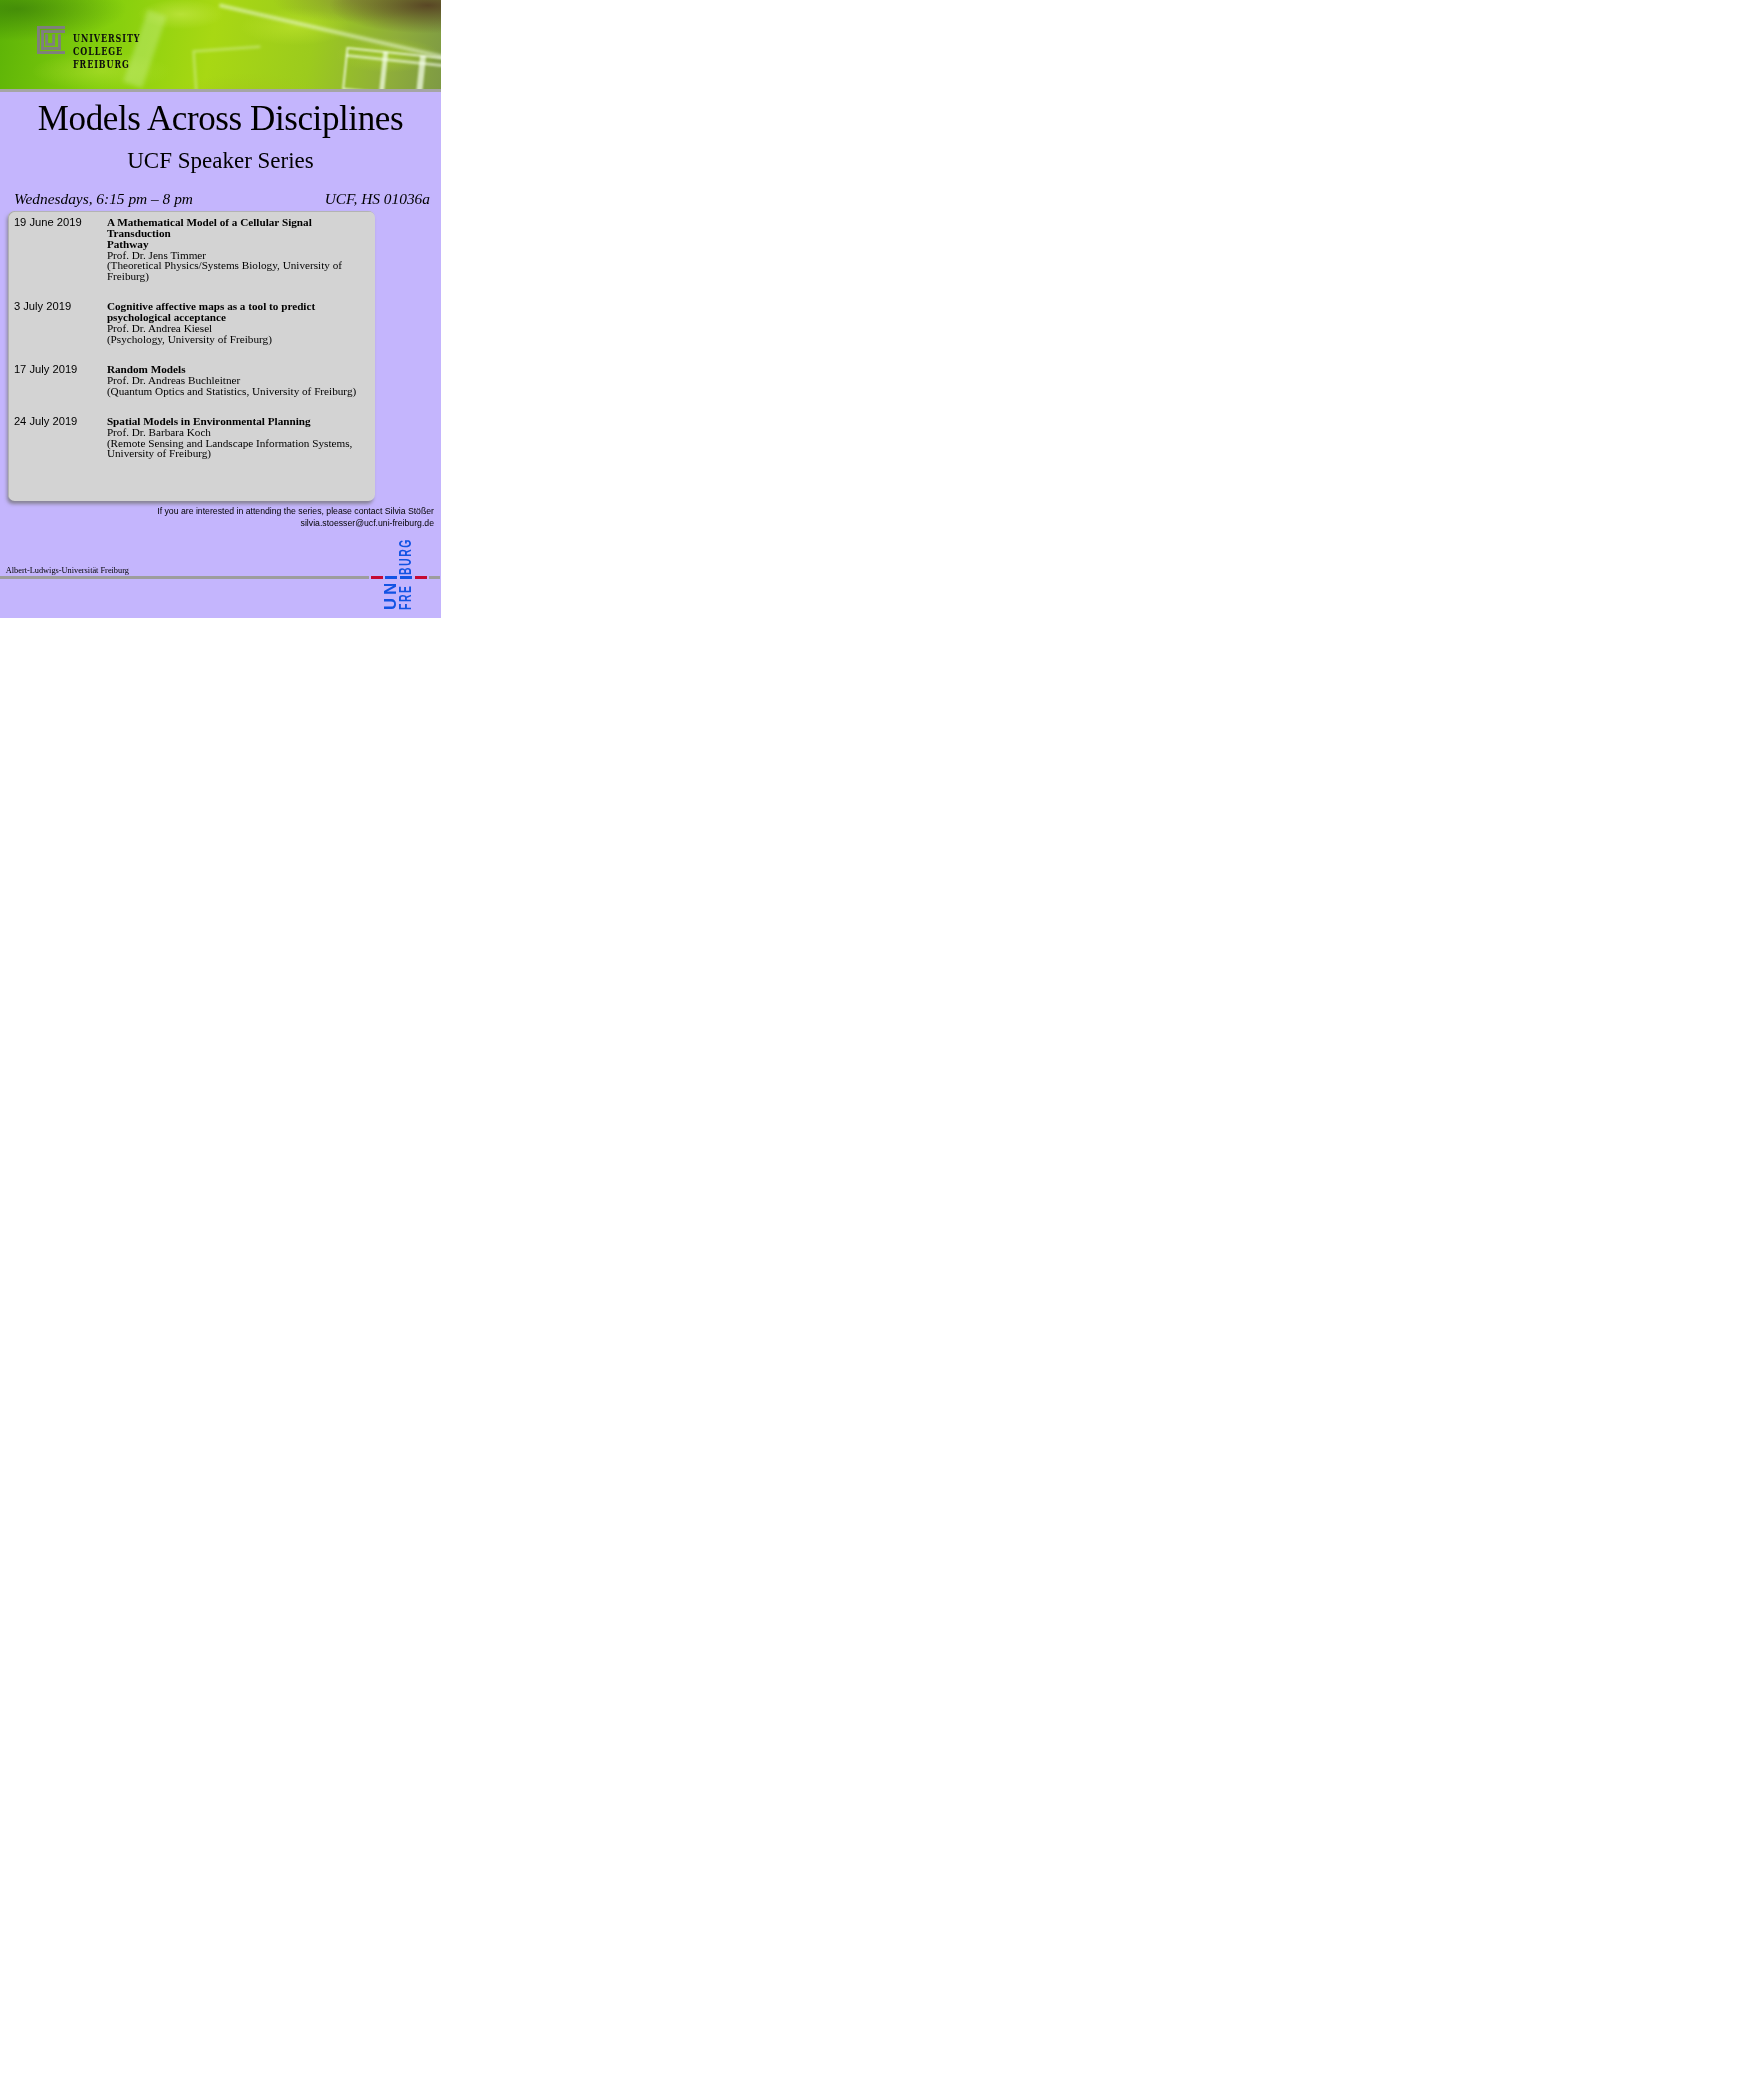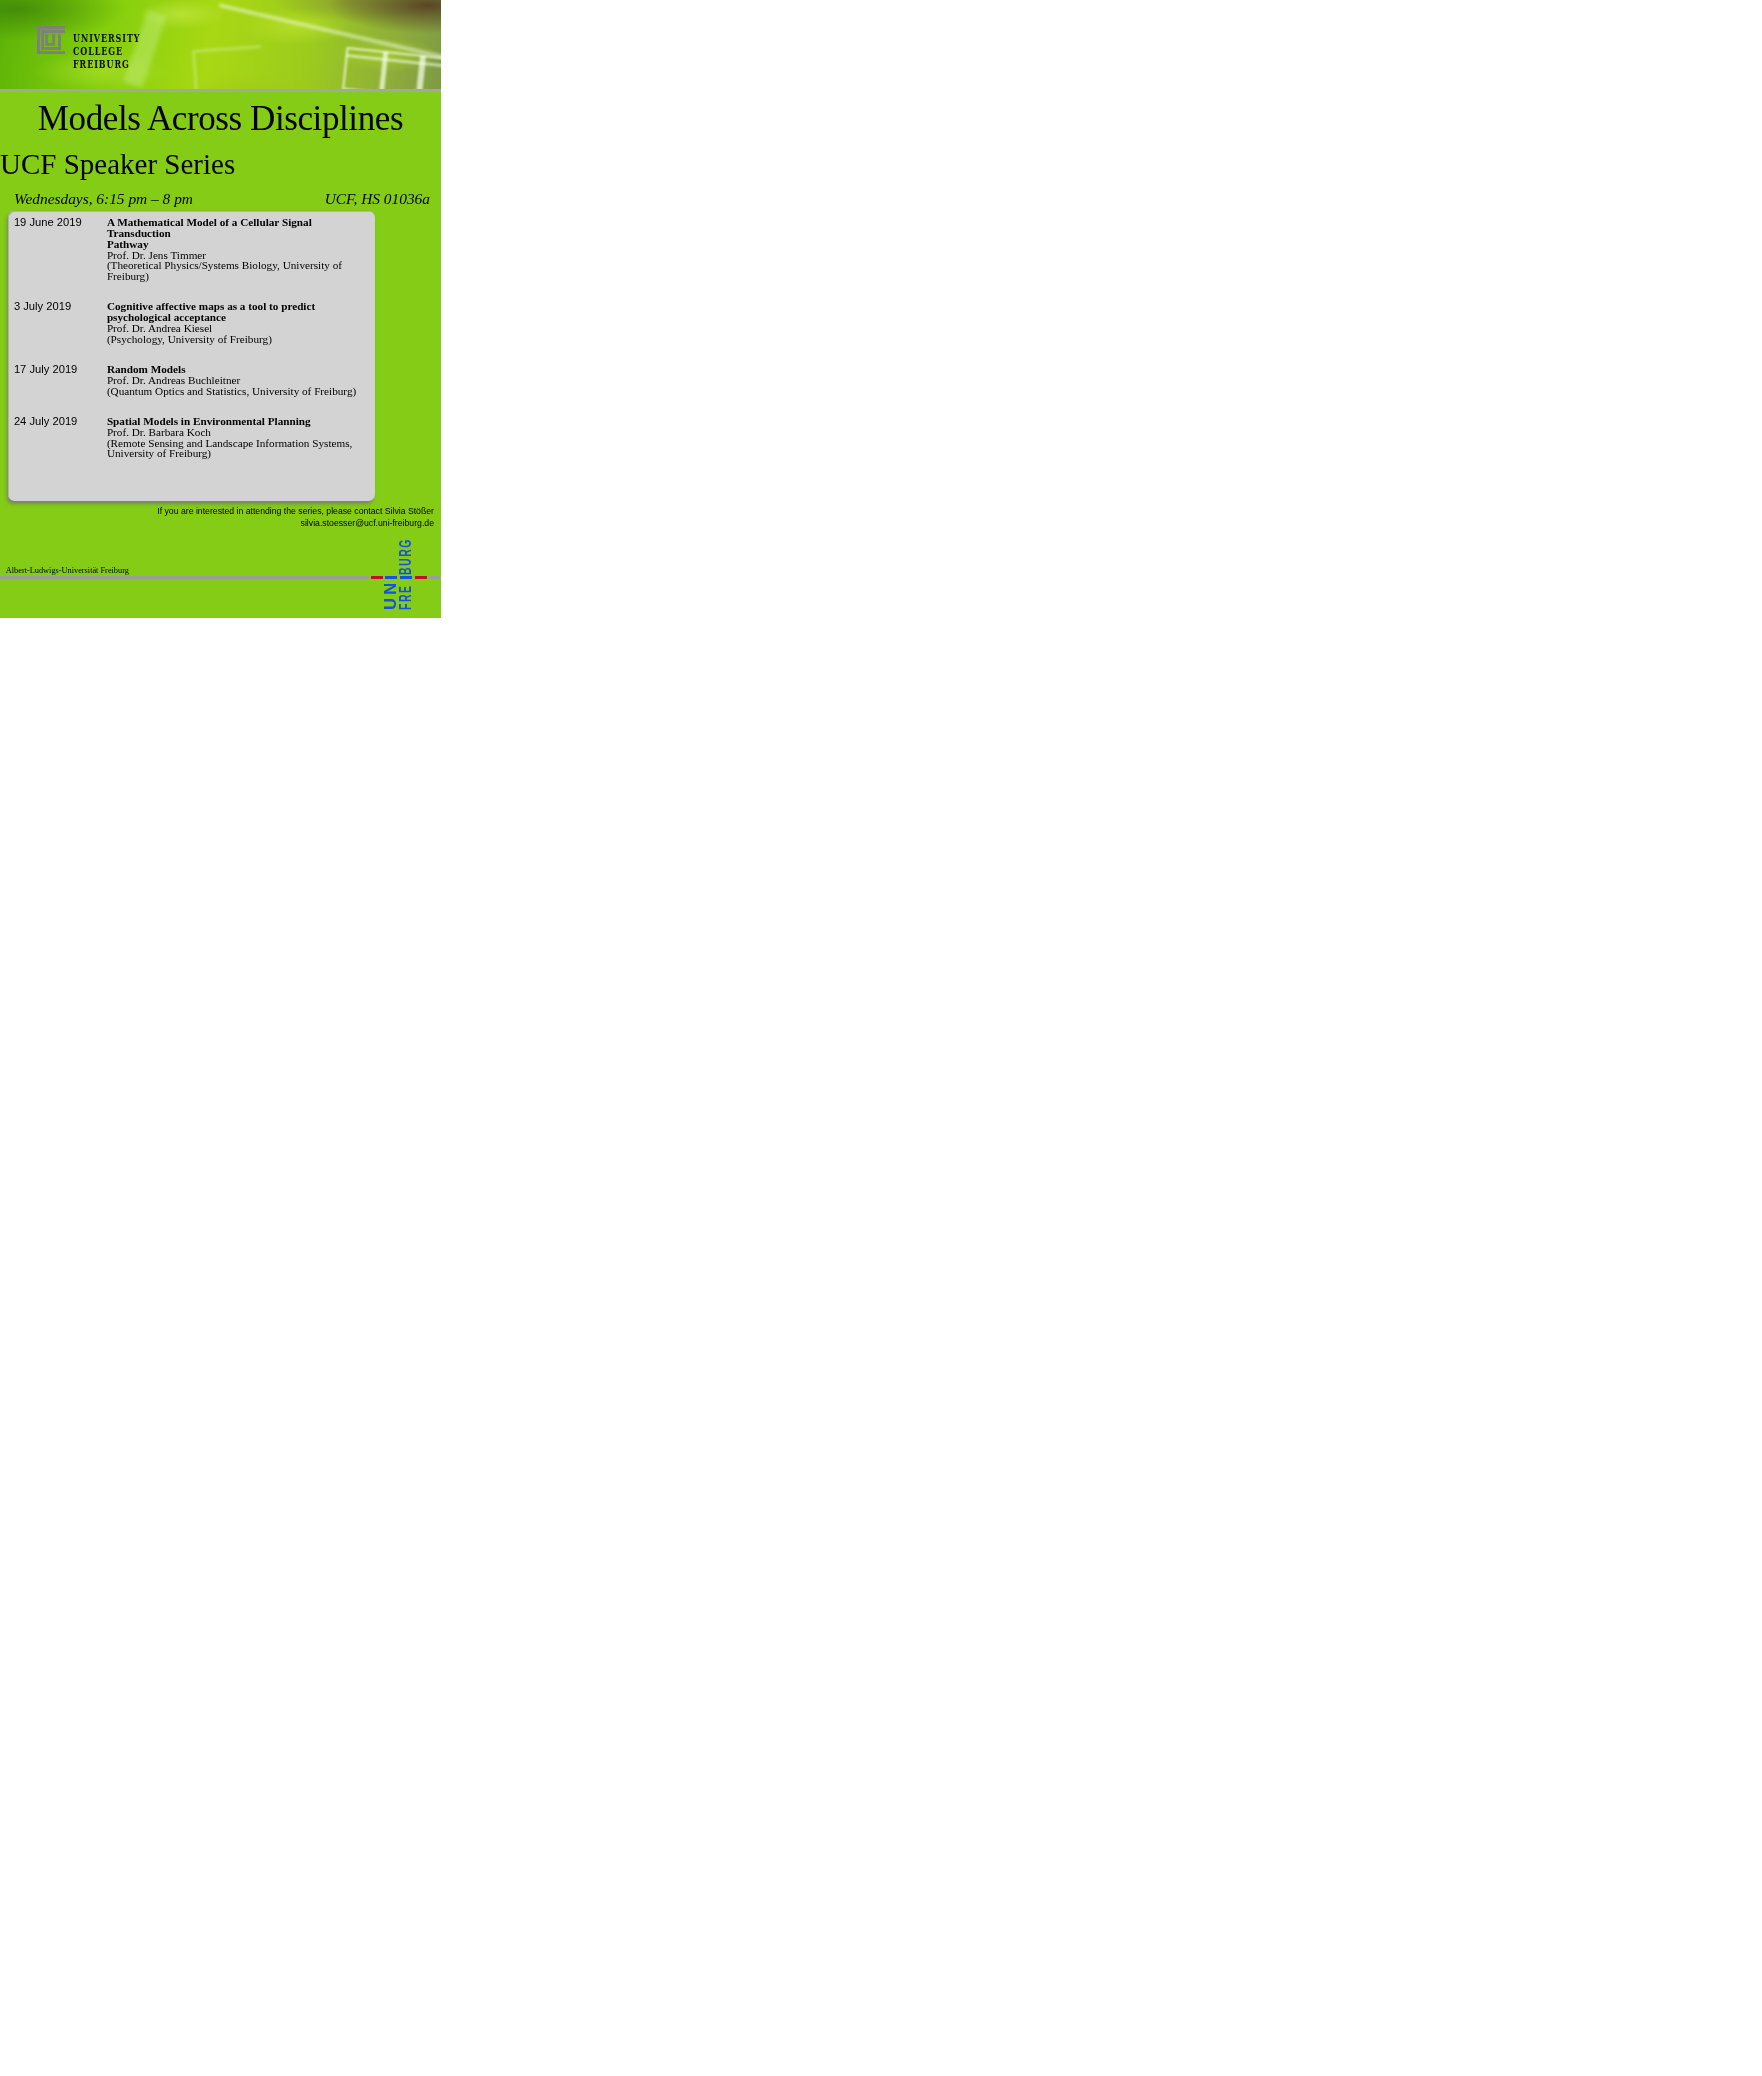--- a/index.html
+++ b/index.html
@@ -1,16 +1,16 @@
 <!DOCTYPE html>
 <html style="font-size:6.6px"><head>
 <meta charset="utf-8">
 <style>
   html,body{margin:0;padding:0;background:#ffffff;}
-  .poster{position:relative;width:441px;height:618px;background:#84cc16;overflow:hidden;
+  .poster{position:relative;width:441px;height:618px;background:#c4b5fd;overflow:hidden;
           font-family:"Liberation Sans","DejaVu Sans",sans-serif;color:#000;}
 
   
   .photo{position:absolute;left:0;top:0;width:441px;height:89px;overflow:hidden;
     background:
       radial-gradient(ellipse 32% 45% at 97% 6%, rgba(84,60,34,.9), rgba(84,60,34,0) 70%),
       radial-gradient(ellipse 26% 36% at 80% 0%, rgba(130,125,60,.55), rgba(130,125,60,0) 70%),
       radial-gradient(ellipse 38% 55% at 4% 10%, rgba(44,108,8,.55), rgba(44,108,8,0) 65%),
       radial-gradient(ellipse 26% 42% at 57% 112%, rgba(160,200,25,.7), rgba(160,200,25,0) 72%),
       radial-gradient(ellipse 18% 30% at 67% 30%, rgba(196,232,48,.55), rgba(196,232,48,0) 70%),
@@ -39,22 +39,22 @@
        font-weight:bold;font-size:10.4px;letter-spacing:1.2px;color:#0d0d0d;
        transform:scaleX(.77);transform-origin:0 0;white-space:pre;}
 
   
   .rule-top{position:absolute;left:0;top:89px;width:441px;height:3.3px;background:#a5a5a5;}
 
   
   .title{position:absolute;left:0;top:100px;width:441px;text-align:center;
          font-family:"Liberation Serif","DejaVu Serif",serif;font-size:35px;line-height:1.06;
          letter-spacing:-0.4px;white-space:pre-line;}
-  .subtitle{position:absolute;left:0;top:149px;width:441px;
-         font-family:"Liberation Serif","DejaVu Serif",serif;font-size:29px;line-height:1.05;}
+  .subtitle{position:absolute;left:0;top:149px;width:441px;text-align:center;
+         font-family:"Liberation Serif","DejaVu Serif",serif;font-size:23px;line-height:1.05;}
   .whenwhere{position:absolute;left:14px;top:191px;width:416px;display:flex;
          justify-content:space-between;align-items:baseline;
          font-family:"Liberation Serif","DejaVu Serif",serif;font-size:15.4px;line-height:16.6px;font-style:italic;}
 
   
   .panel{position:absolute;left:7.5px;top:211px;width:367px;height:290px;box-sizing:border-box;
          background:#d3d3d3;border-radius:6.6px;padding:6.2px 6.6px 0 6.4px;
          box-shadow: inset 0.8px 0.8px 0 0 #a9a9a9, -1.2px 2.9px 3.7px -0.8px rgba(115,115,115,.75);}
   .talk{display:flex;margin-bottom:19.5px;font-size:11.2px;line-height:10.8px;}
   .talk .date{flex:0 0 93px;}

